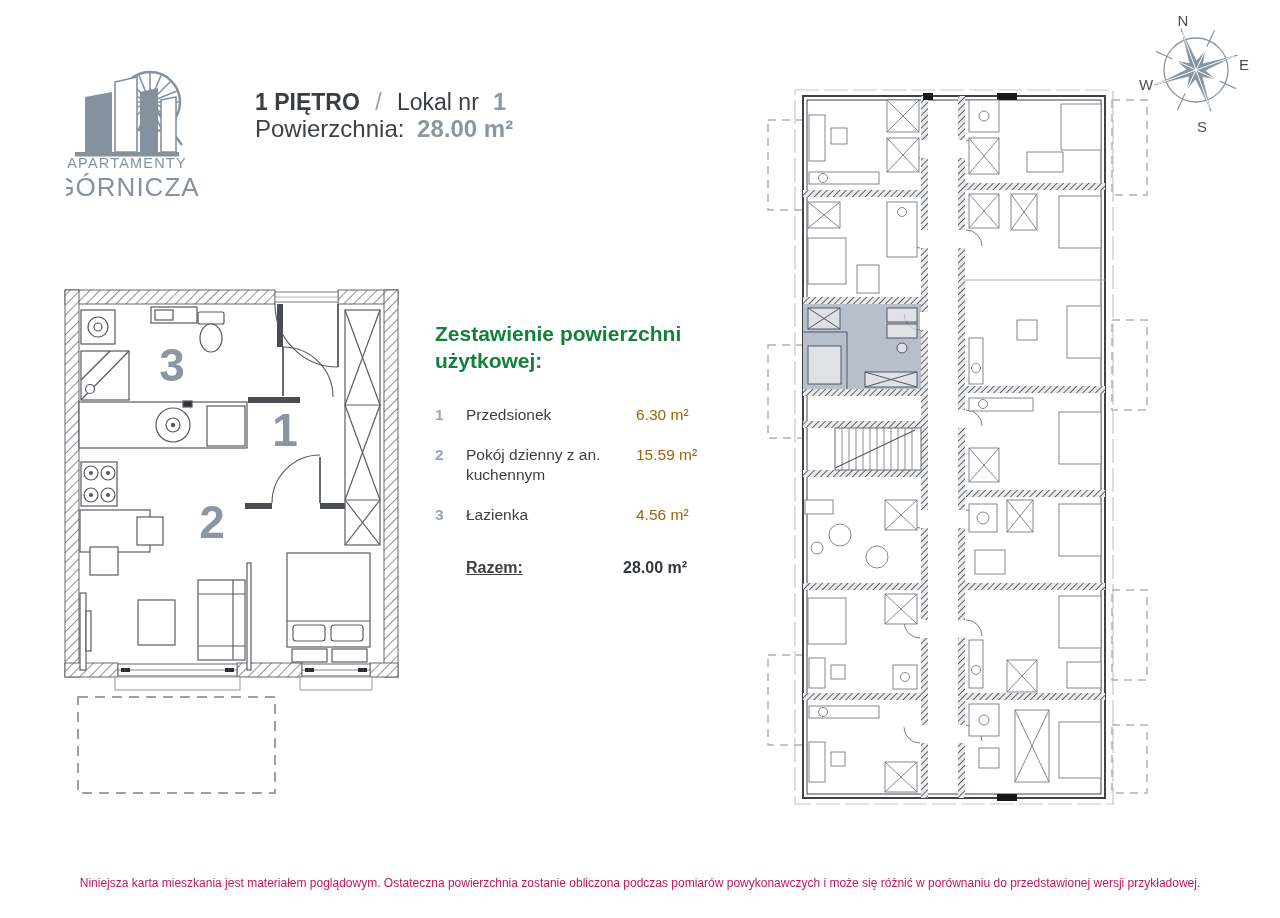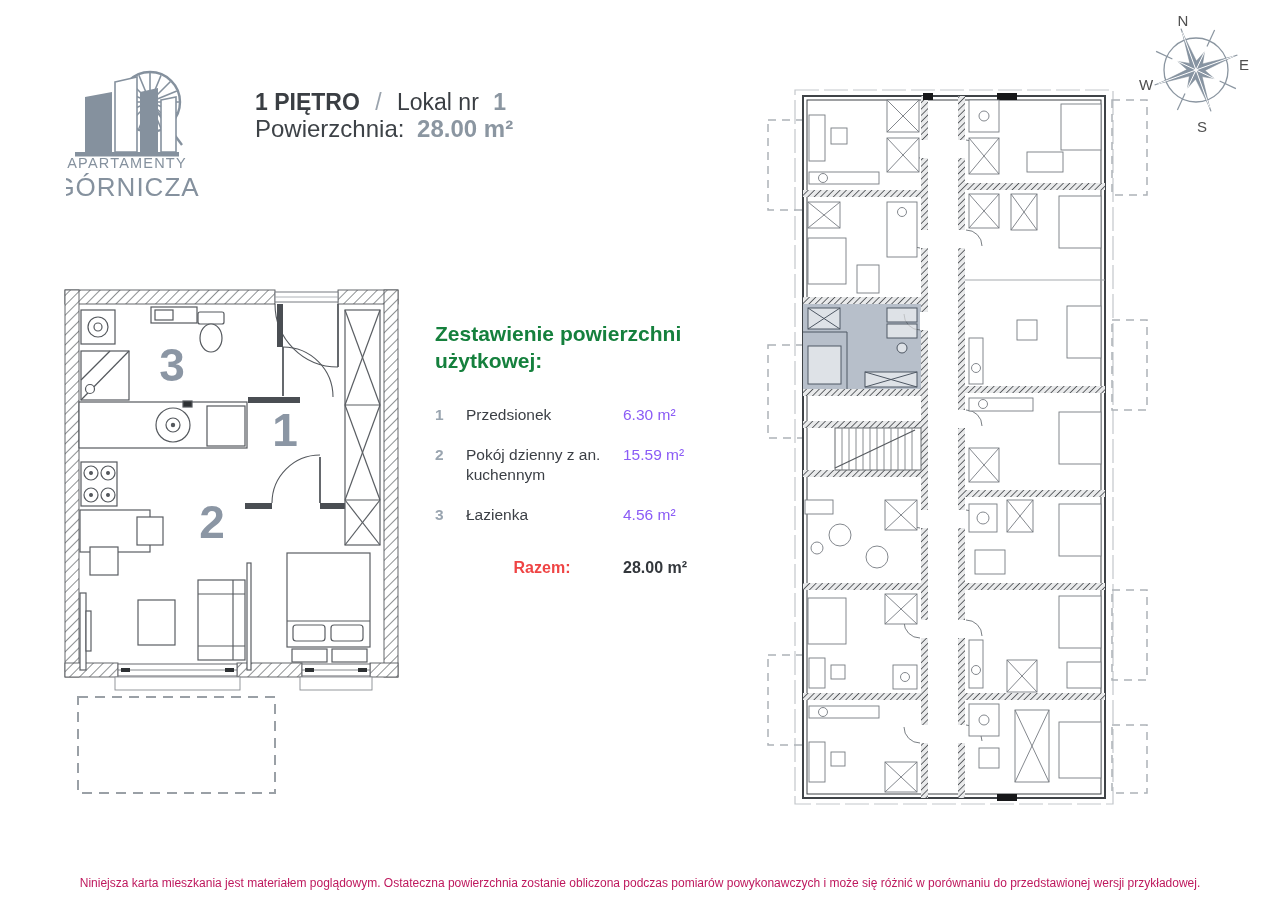--- a/index.html
+++ b/index.html
@@ -27,23 +27,23 @@
   .apartment-plan{position:absolute;left:55px;top:285px;width:345px;height:525px;}
   .building-plan{position:absolute;left:765px;top:80px;width:385px;height:735px;}
 
   
   .area-table{position:absolute;left:435px;top:320px;width:276px;color:#3b3f45;}
   .area-title{font-size:21px;font-weight:700;color:#15803d;line-height:1.3;width:262px;}
   .rows{margin-top:30px;display:flex;flex-direction:column;gap:19px;}
   .row{display:grid;grid-template-columns:26px 152px 1fr;column-gap:5px;font-size:15.5px;line-height:1.35;}
   .row .no{color:#9aa5b0;font-weight:600;}
   .row .nm{color:#3b3f45;}
-  .row .ar{color:#8b5cf6;}
+  .row .ar{color:#a16207;margin-left:13px;}
   .total-row{display:grid;grid-template-columns:26px 152px 1fr;column-gap:5px;margin-top:33px;font-size:16px;}
-  .total-row .tl{grid-column:2;font-weight:700;color:#ef4444;text-align:center;}
+  .total-row .tl{grid-column:2;font-weight:700;color:#404040;text-decoration:underline;}
   .total-row .tv{font-weight:700;color:#33373c;}
 
   
   .disclaimer{position:absolute;left:0;right:0;top:876px;text-align:center;
               font-size:12px;color:#be185d;}
 </style>
 </head>
 <body>
 
 <div class="page">

